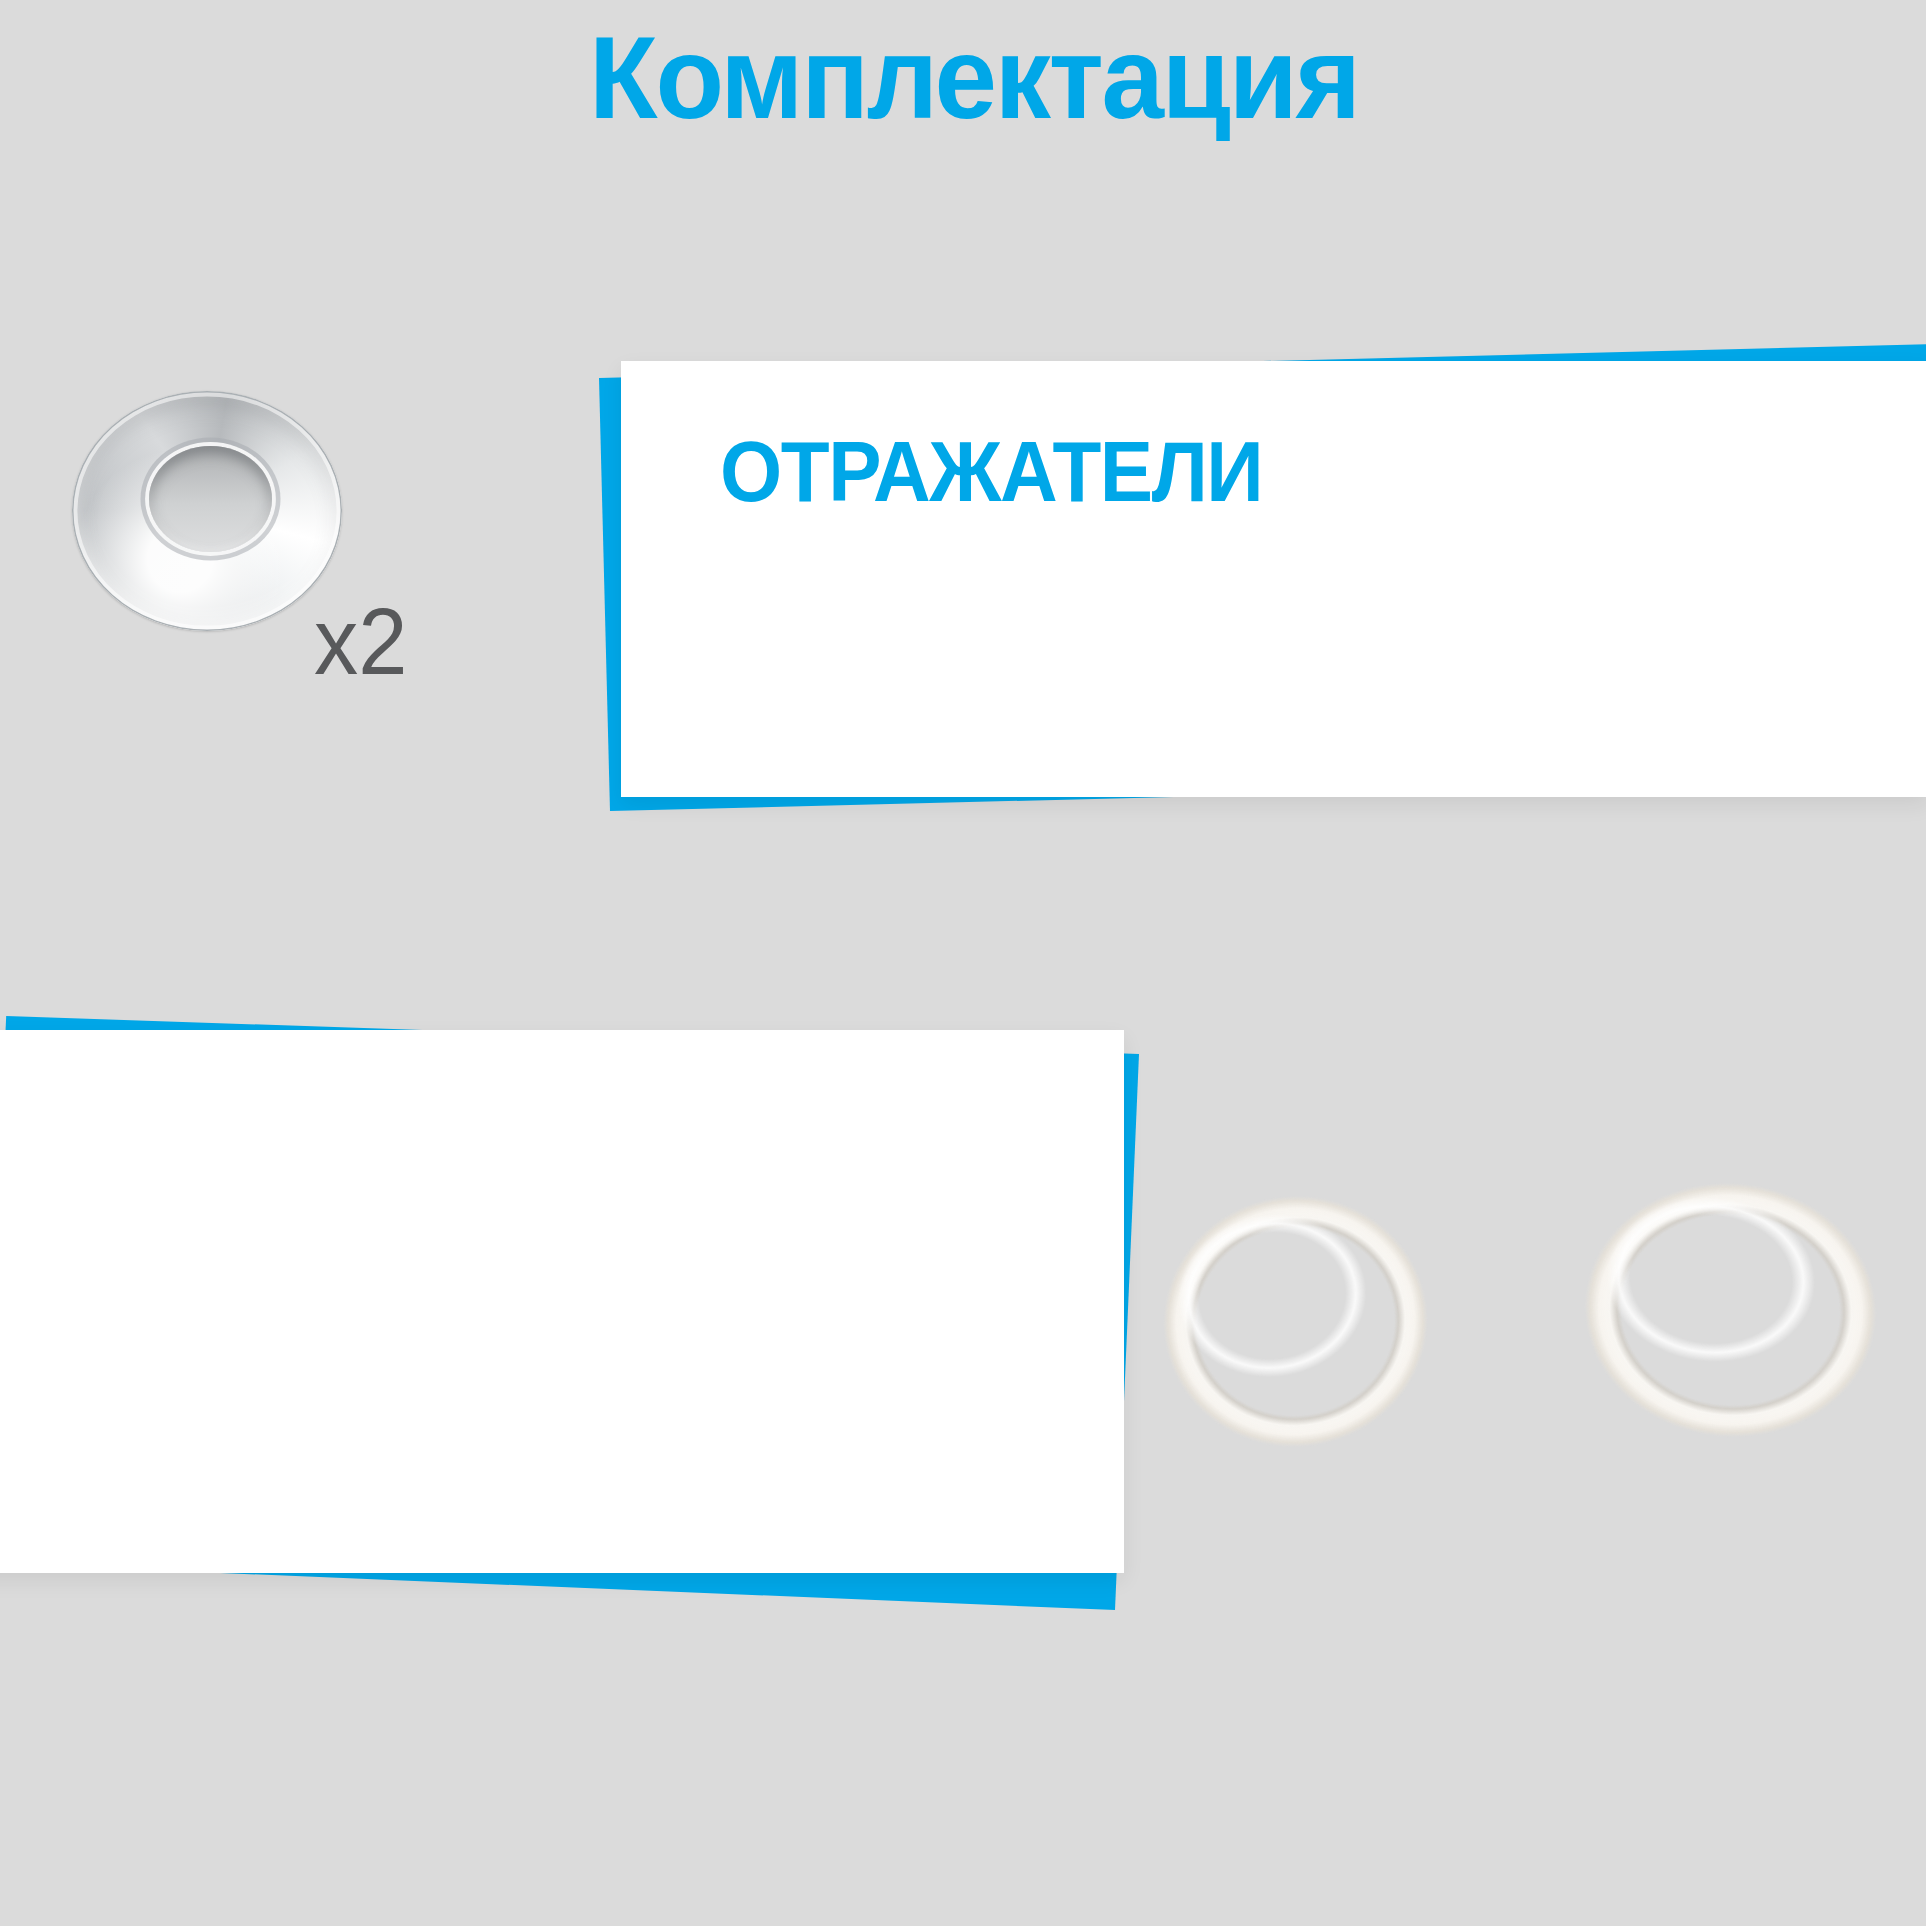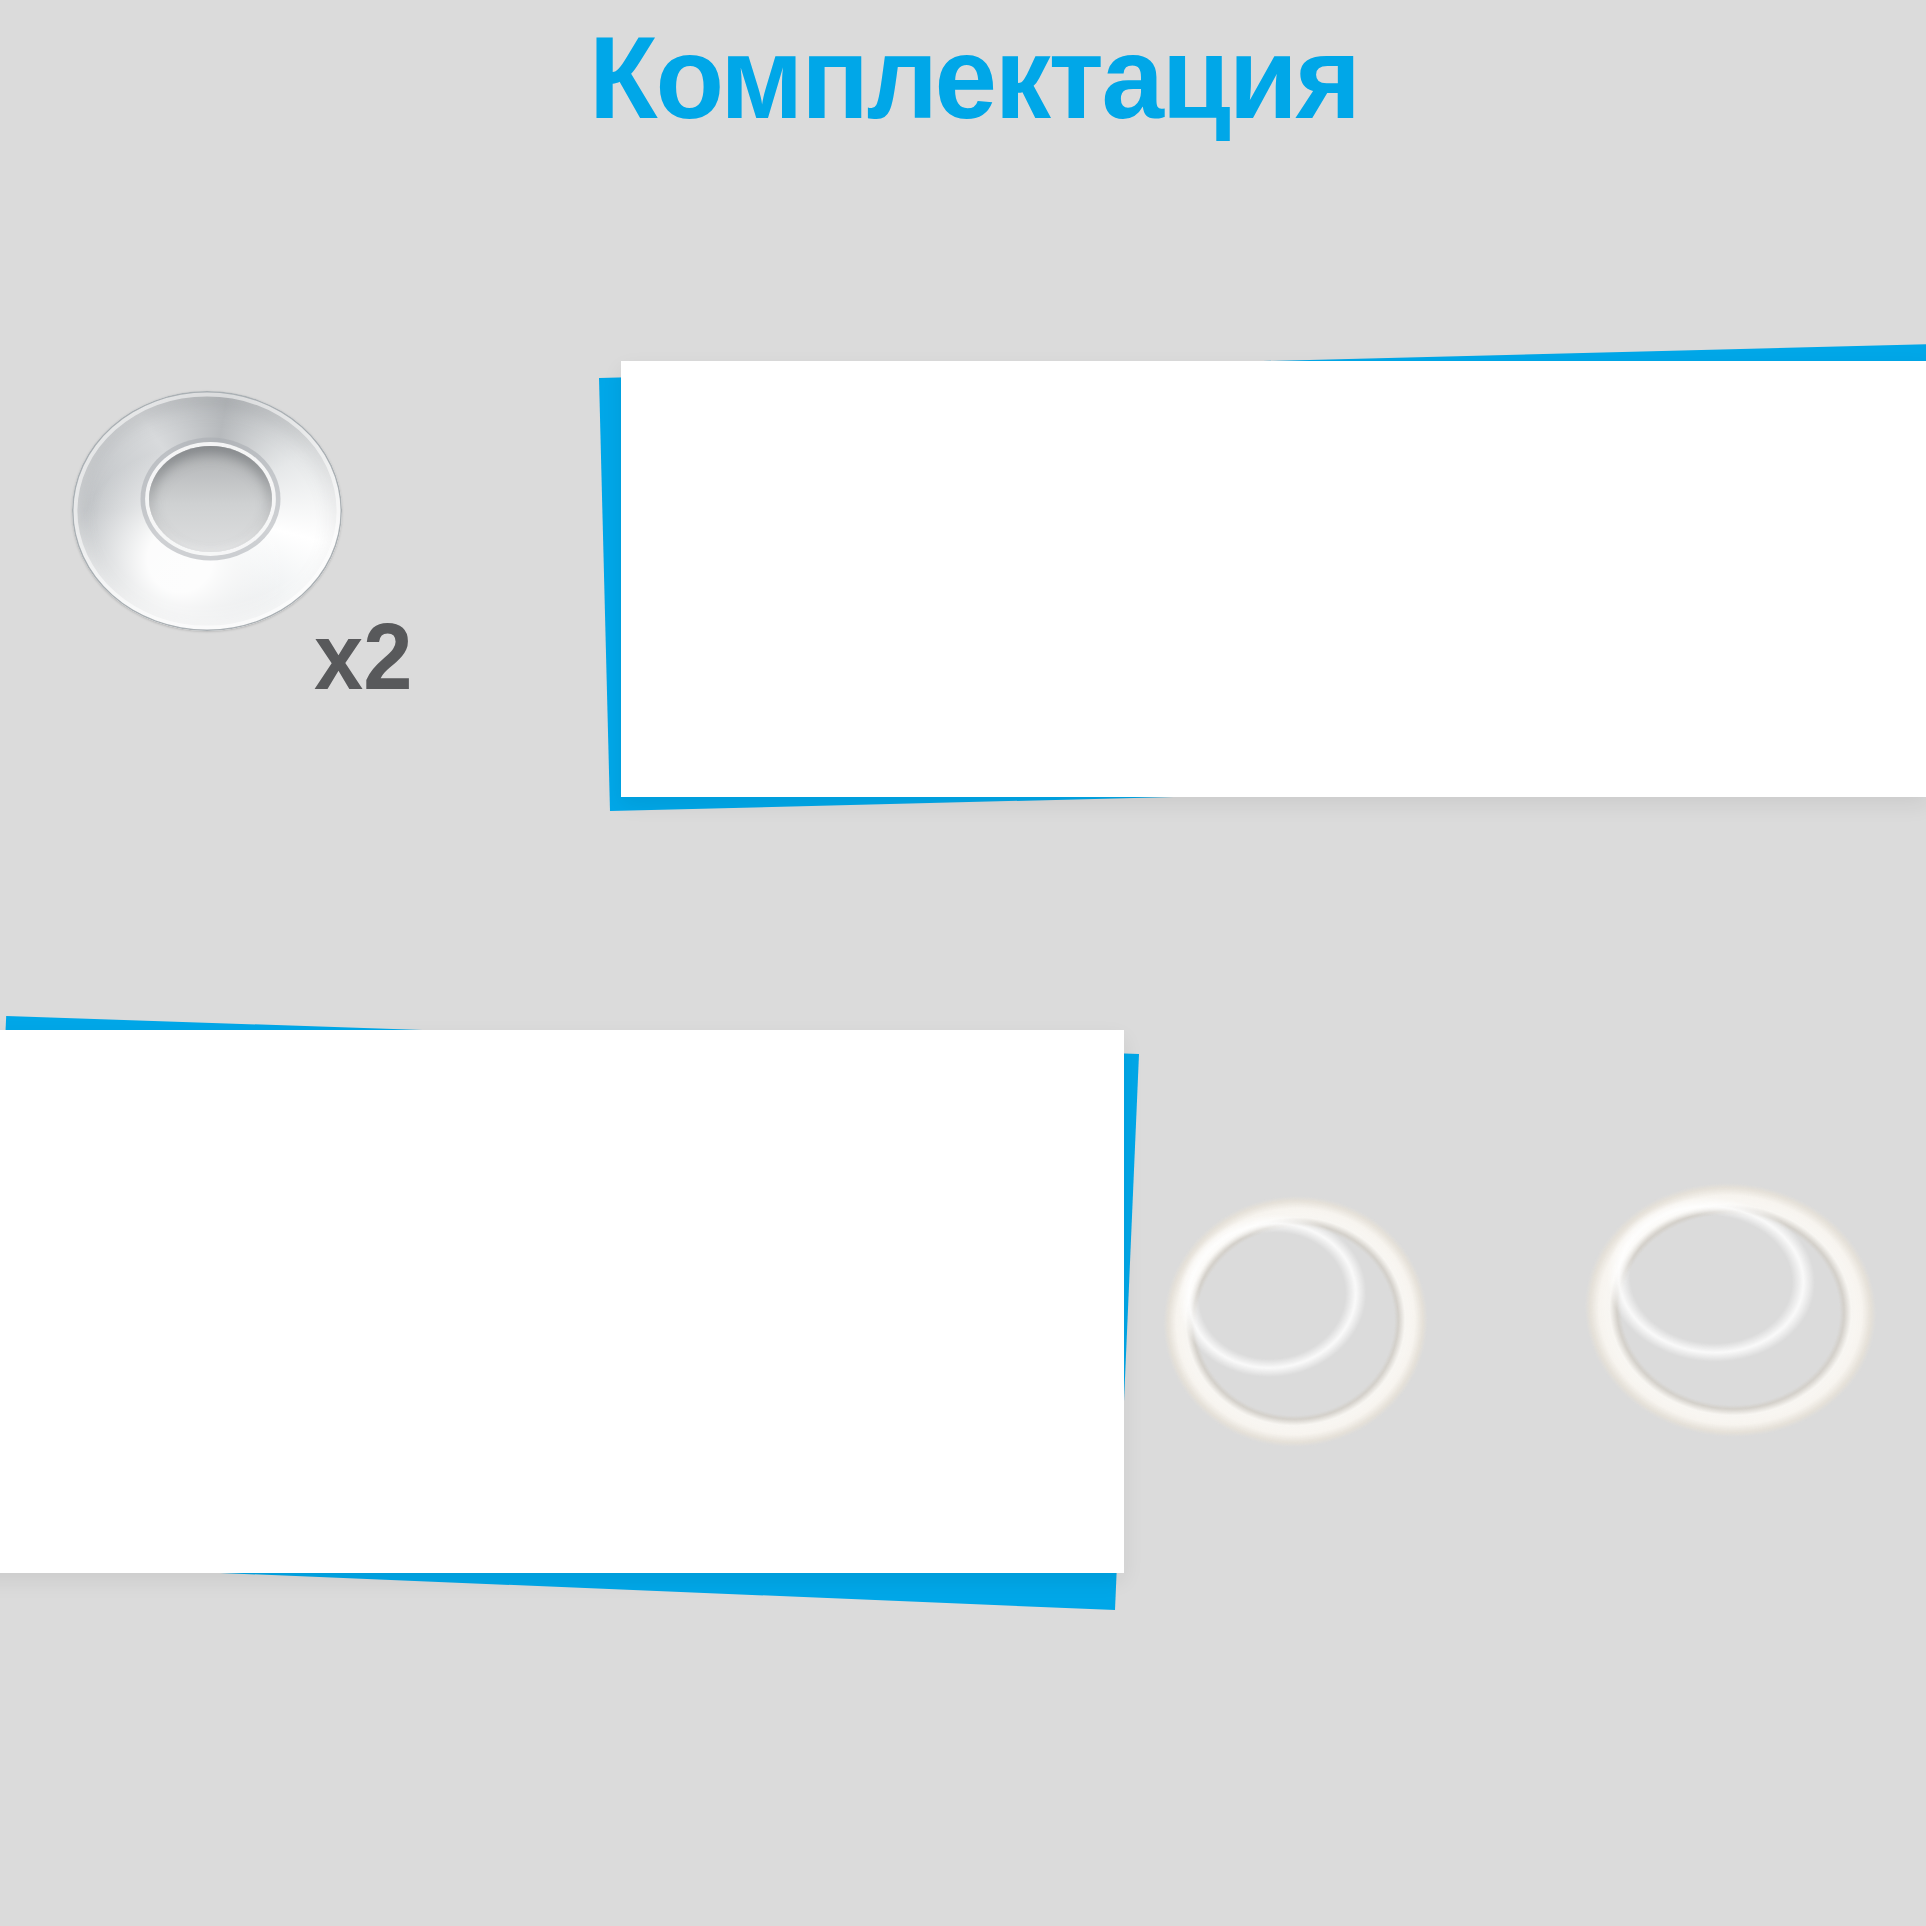--- a/index.html
+++ b/index.html
@@ -32,21 +32,21 @@
   .block-title{position:absolute;font-weight:700;color:var(--accent);}
   .top-title{left:720px;top:425px;font-size:85px;letter-spacing:-1.5px;line-height:1.1;}
   .bottom-title{left:208px;top:1085px;font-size:104px;letter-spacing:-1.5px;line-height:.97;}
   .block-body{position:absolute;font-weight:700;color:var(--text_dark);}
   .top-body{left:720px;top:521px;font-size:71px;line-height:1.32;letter-spacing:-0.8px;}
   .bottom-body{left:208px;top:1310px;font-size:76px;line-height:1.26;letter-spacing:-0.8px;}
   .sqx{display:inline-block;transform:scaleX(.91);transform-origin:left top;white-space:nowrap;}
   .sqt{display:inline-block;transform:scaleX(.94);transform-origin:left top;white-space:nowrap;}
   
   .qty{
-    position:absolute;left:314px;top:603px;font-size:94px;font-weight:700;color:var(--muted);
+    position:absolute;left:314px;top:588px;font-size:94px;font-weight:400;color:var(--muted);
   }
   
   .disc{
     position:absolute;left:72px;top:391px;width:270px;height:240px;border-radius:50%;
     background:
       radial-gradient(ellipse at 40% 70%, rgba(255,255,255,.95) 14%, rgba(255,255,255,0) 46%),
       conic-gradient(from -90deg,
         #c2c5c8, #d8dadc 55deg, #b7babd 100deg, #e6e8e9 150deg,
         #ffffff 195deg, #f2f4f5 225deg, #d9dbdd 275deg, #c9ccce 320deg, #c2c5c8 360deg);
     box-shadow:
@@ -93,20 +93,23 @@
   <div class="card card-top"></div>
 
   <div class="disc">
     <div class="disc-hole"></div>
   </div>
 
   <div class="qty">
     <span class="sqt">x2</span>
   </div>
 
+  <div class="block-title top-title">
+    <span class="sqt">ОТРАЖАТЕЛИ</span>
+  </div>
 
   <div class="accent-layer accent-bottom-card"></div>
   <div class="card card-bottom"></div>
 
 
   <div class="ring ring-left"></div>
   <div class="ring ring-right"></div>
 
 </div>
 

